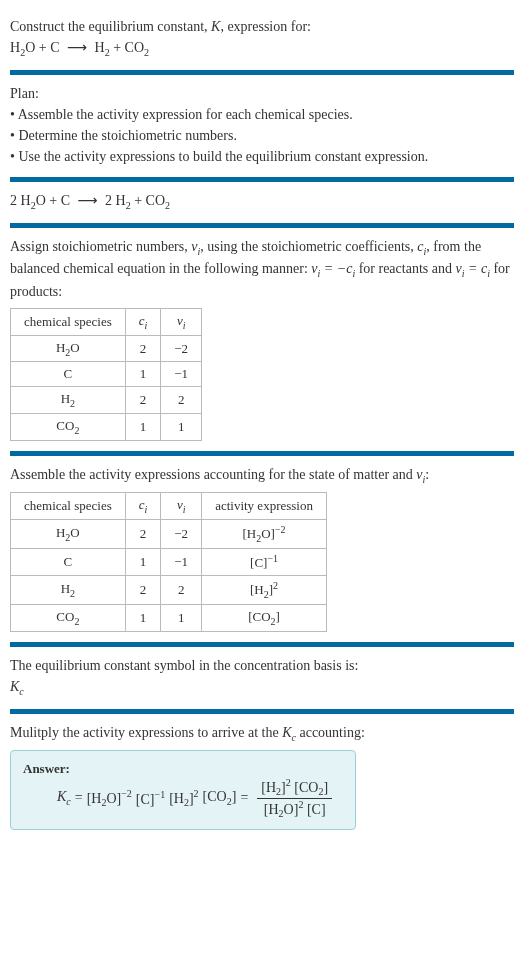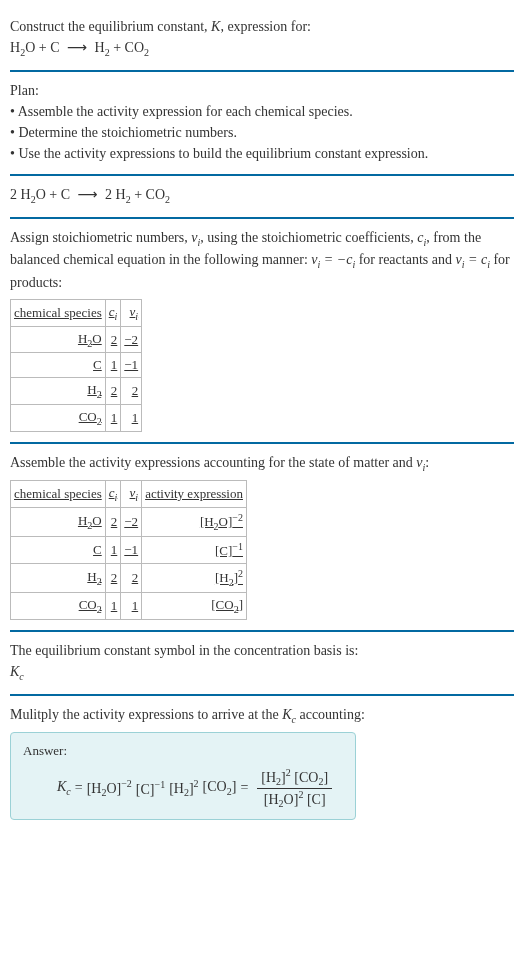--- a/index.html
+++ b/index.html
@@ -6,52 +6,51 @@
     margin: 0;
     padding: 8px 10px;
     font-family: Georgia, 'Times New Roman', serif;
     font-size: 14px;
     color: #333;
     background: #fff;
     width: 524px;
     box-sizing: border-box;
   }
   .section {
-    border-bottom: 2px solid #0369a1;
+    border-bottom: 5px solid #0369a1;
     padding: 8px 0 10px 0;
   }
   .section:last-child { border-bottom: none; }
   .line { line-height: 1.5; }
   .sub { font-size: 10px; vertical-align: sub; }
   .sup { font-size: 10px; vertical-align: super; }
   .italic { font-style: italic; }
   .arrow { padding: 0 4px; }
   table.data {
     border-collapse: collapse;
     margin-top: 6px;
     font-size: 13px;
   }
   table.data th, table.data td {
     border: 1px solid #bbb;
-    padding: 4px 3px;
-    text-align: right;
+    padding: 4px 13px;
+    text-align: center;
     white-space: nowrap;
-    text-decoration: underline;
   }
   table.data th { font-weight: normal; }
   .answer-box {
     border: 1px solid #9bd1d6;
     background: #e4f3f5;
     border-radius: 4px;
     padding: 10px 12px;
     margin-top: 6px;
     display: inline-block;
     min-width: 320px;
   }
-  .answer-label { font-size: 13px; margin-bottom: 8px; }
+  .answer-label { font-size: 13px; margin-bottom: 0; font-weight: bold; }
   .frac {
     display: inline-block;
     vertical-align: middle;
     text-align: center;
     margin: 0 5px;
   }
   .frac .num { display: block; border-bottom: 1px solid #333; padding: 0 4px; }
   .frac .den { display: block; padding: 0 4px; }
   .eq-row { display: flex; align-items: center; justify-content: center; flex-wrap: wrap; gap: 4px; }
   .kc-indent { padding-left: 28px; }

